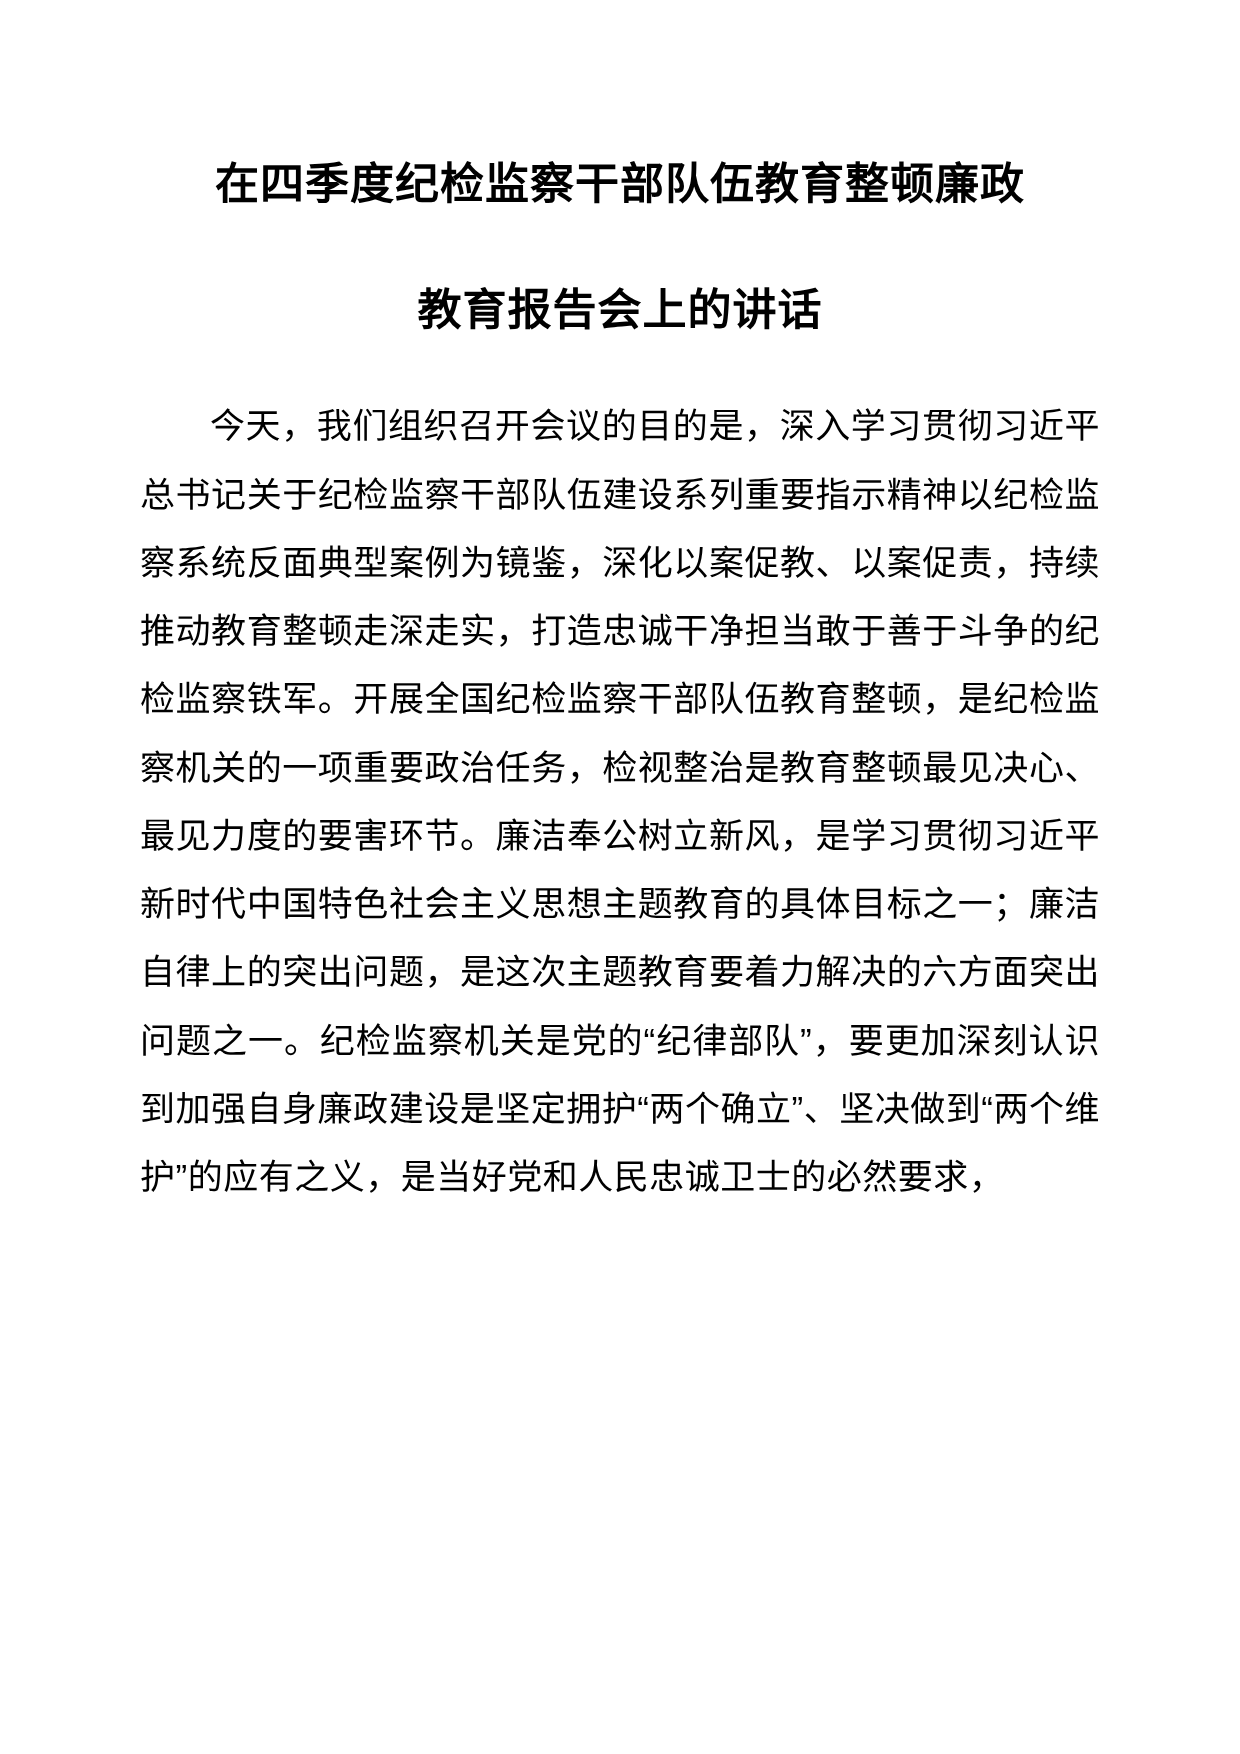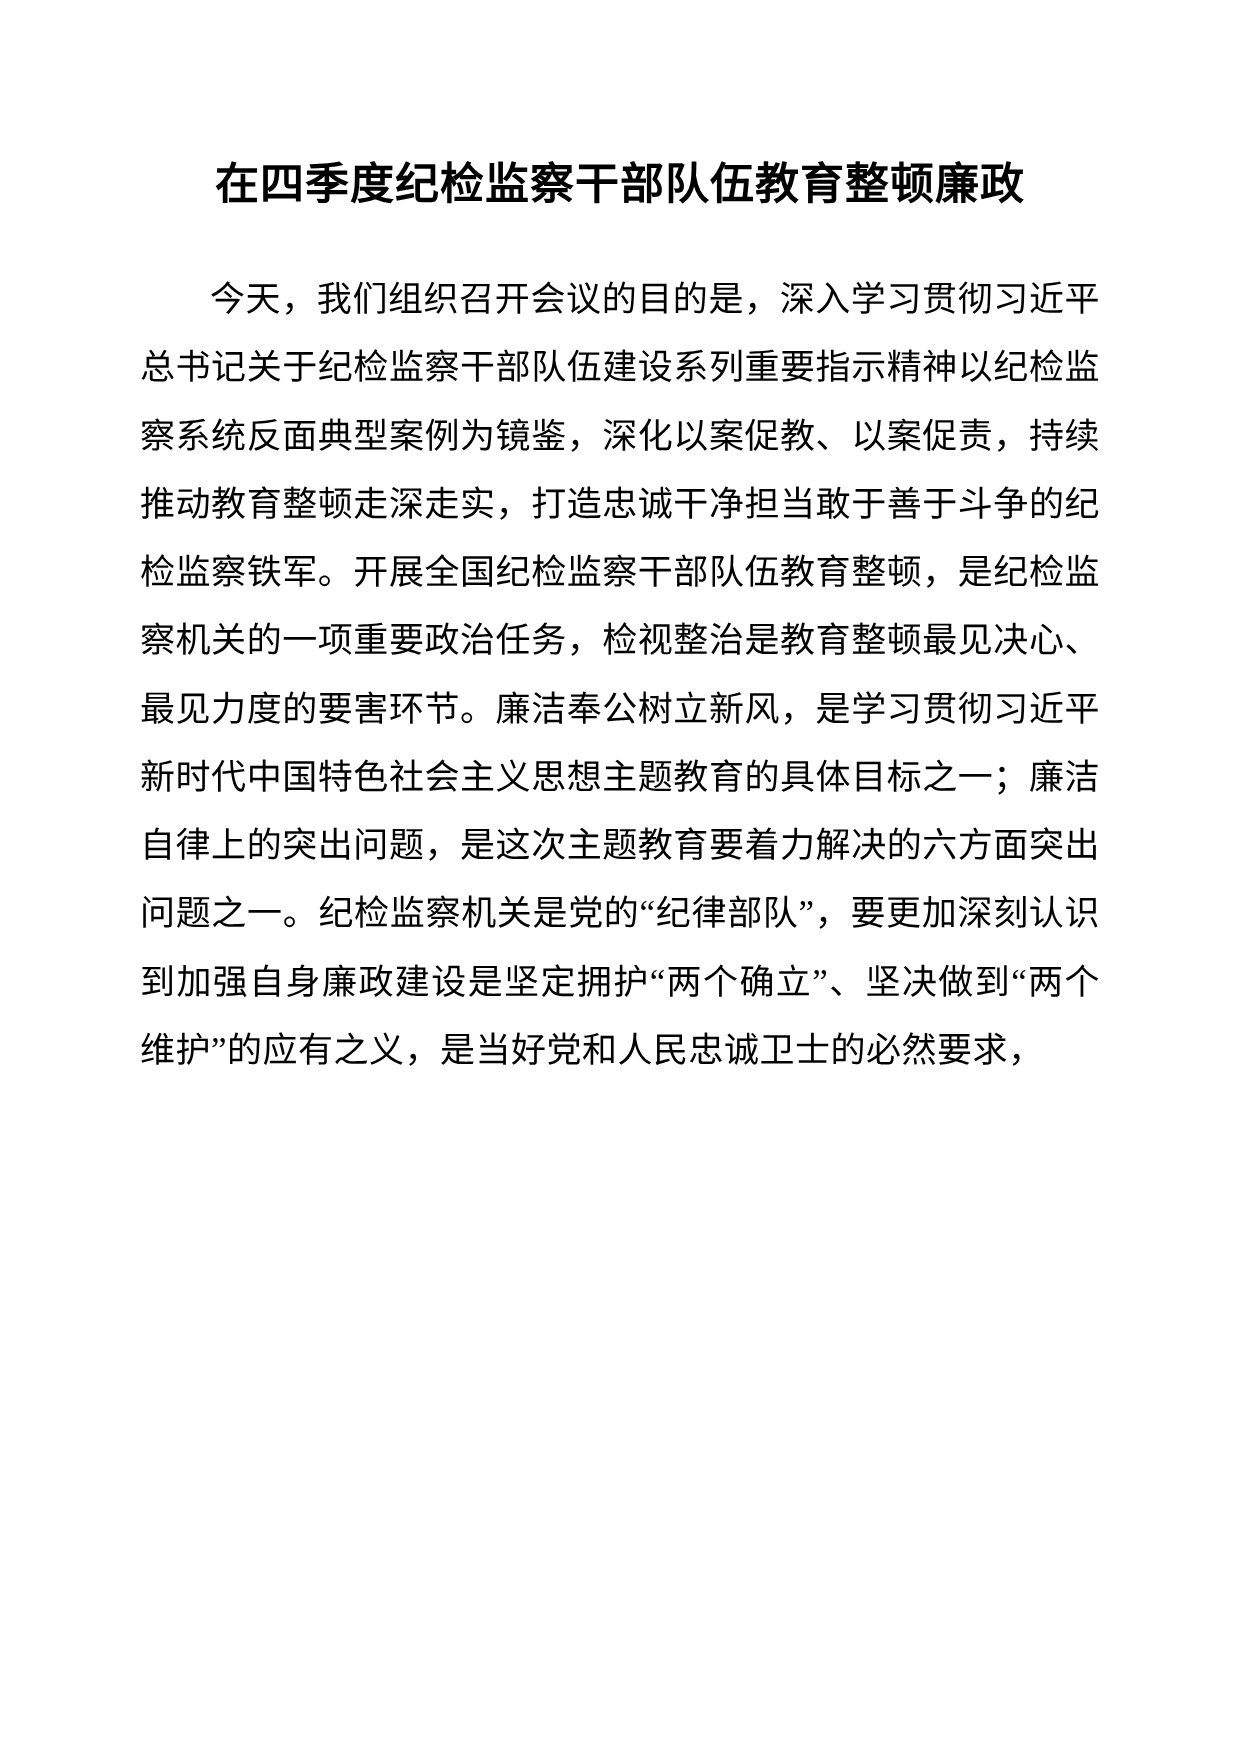--- a/index.html
+++ b/index.html
@@ -37,39 +37,39 @@
     margin-top: 58px;
   }
   .salutation {
     margin-top: 175px;
     font-size: 35px;
     line-height: 1.9;
     letter-spacing: 0.5px;
   }
   .body-block {
     margin-top: 48px;
-    font-family: Liberation Serif, serif;
   }
   .para {
     font-size: 35px;
     line-height: 1.95;
     text-align: justify;
     text-justify: inter-ideograph;
     text-indent: 2em;
     letter-spacing: 0.5px;
     margin: 0;
   }
 </style>
 </head>
 <body>
 
 <div class="page">
 
   <h1 class="doc-title">
     <span class="title-line">在四季度纪检监察干部队伍教育整顿廉政</span>
+    <span class="title-line">教育报告会上的讲话</span>
   </h1>
 
 
   <div class="body-block">
     <p class="para">今天，我们组织召开会议的目的是，深入学习贯彻习近平总书记关于纪检监察干部队伍建设系列重要指示精神以纪检监察系统反面典型案例为镜鉴，深化以案促教、以案促责，持续推动教育整顿走深走实，打造忠诚干净担当敢于善于斗争的纪检监察铁军。开展全国纪检监察干部队伍教育整顿，是纪检监察机关的一项重要政治任务，检视整治是教育整顿最见决心、最见力度的要害环节。廉洁奉公树立新风，是学习贯彻习近平新时代中国特色社会主义思想主题教育的具体目标之一；廉洁自律上的突出问题，是这次主题教育要着力解决的六方面突出问题之一。纪检监察机关是党的“纪律部队”，要更加深刻认识到加强自身廉政建设是坚定拥护“两个确立”、坚决做到“两个维护”的应有之义，是当好党和人民忠诚卫士的必然要求，</p>
   </div>
 
 </div>
 
 </body></html>

